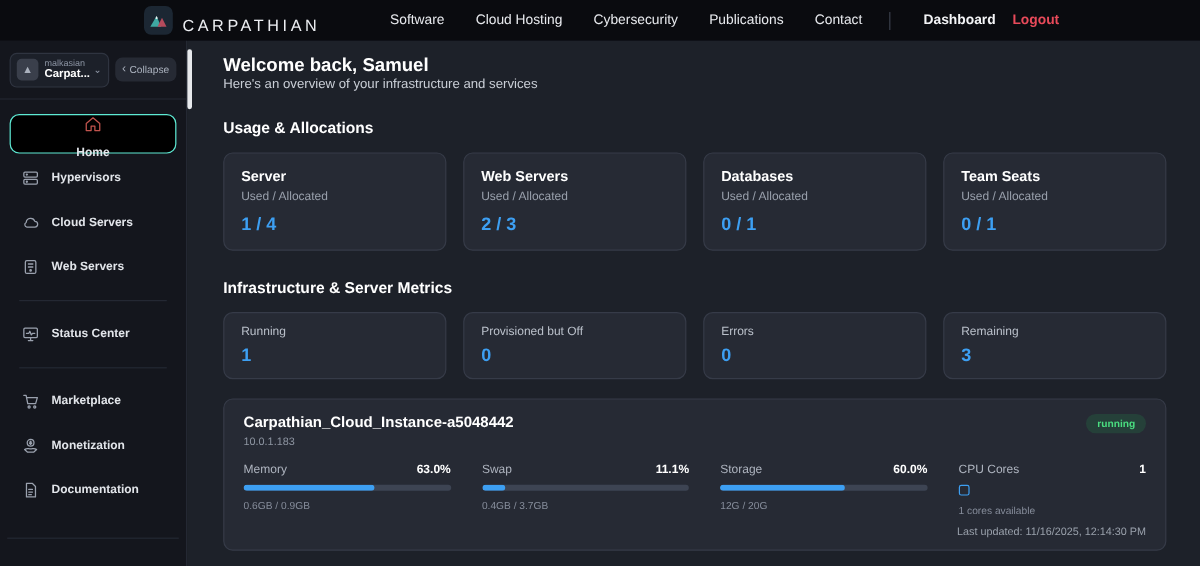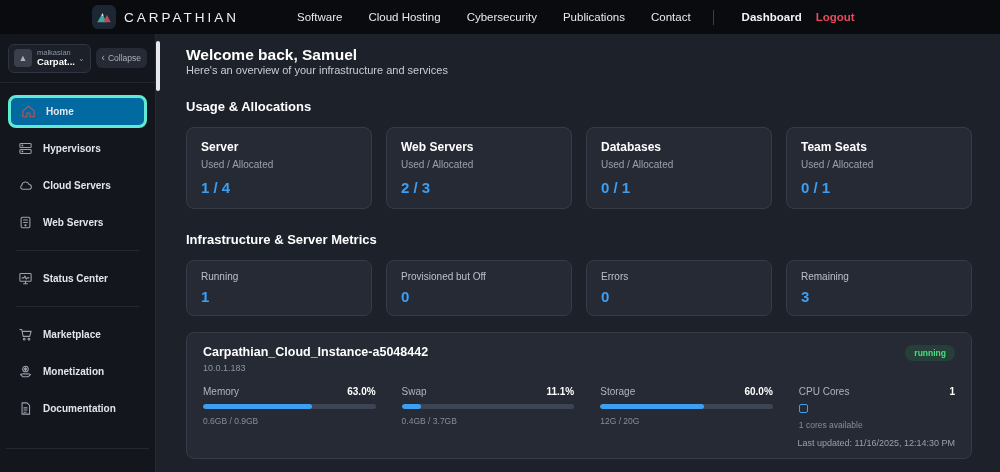--- a/index.html
+++ b/index.html
@@ -12,21 +12,21 @@
     flex-direction: column;
   }
 
   
   .topbar {
     height: 34px; flex: 0 0 34px;
     background: #0a0b0f;
     display: flex; align-items: center;
     font-size: 11.5px;
   }
-  .brand { display: flex; align-items: center; gap: 8px; margin-left: 92px; cursor: pointer; }
+  .brand { display: flex; align-items: flex-end; gap: 8px; margin-left: 120px; cursor: pointer; }
   .brand-logo { width: 24px; height: 24px; border-radius: 6px; background: #1c2733; display: flex; align-items: center; justify-content: center; }
   .brand-name { letter-spacing: 3px; font-size: 13.5px; font-weight: 400; color: #eceef2; }
   .topnav { display: flex; align-items: flex-start; gap: 26px; margin-left: 58px; }
   .topnav-item { color: #e8eaee; cursor: pointer; white-space: nowrap; }
   .top-sep { width: 1px; height: 15px; background: #3a3f4b; margin-left: 22px; margin-right: 20px; }
   .dash-link { color: #f3f4f6; font-weight: 700; cursor: pointer; padding-left: 8px; }
   .logout-link { color: #e84a5a; font-weight: 700; margin-left: 14px; cursor: pointer; }
 
   .shell { flex: 1; display: flex; min-height: 0; position: relative; }
 
@@ -51,21 +51,21 @@
   .collapse-btn { display: flex; align-items: center; gap: 3px; background: #262a34; border-radius: 6px; padding: 5px 6px; color: #aab1bd; font-size: 8.5px; cursor: pointer; white-space: nowrap; }
   .collapse-arrow { font-size: 10px; line-height: 1; }
 
   .side-nav { flex: 1; padding: 10px 6px 0 6px; display: flex; flex-direction: column; }
   .side-item {
     display: flex; align-items: center; gap: 10px;
     height: 33px; padding: 0 9px; margin: 2px 2px;
     border-radius: 8px; cursor: pointer;
     font-size: 10px; font-weight: 700; color: #e2e5ea;
   }
-  .side-item.active { background: #0369a1; border: 3px solid #5eead4; }
+  .side-item.active { background: #000000; border: 1px solid #5eead4; flex-direction: column; }
   .sicon { width: 16px; height: 16px; flex: 0 0 16px; display: flex; align-items: center; justify-content: center; color: #9aa1ae; }
   .sicon svg { width: 15px; height: 15px; stroke: currentColor; fill: none; stroke-width: 1.7; stroke-linecap: round; stroke-linejoin: round; }
   .sicon.red { color: #c2544e; }
   .side-divider { height: 1px; background: #242833; margin: 9px 10px; flex: 0 0 1px; }
   .side-footer { margin-top: auto; border-top: 1px solid #242833; height: 24px; flex: 0 0 24px; }
 
   
   .main { flex: 1; padding: 12px 28px 0 30px; overflow: hidden; position: relative; background: #1d2129; }
   .scroll-thumb { position: absolute; left: 0px; top: 7px; width: 4px; height: 50px; background: #e7e9ec; border-radius: 2px; cursor: grab; }
 

